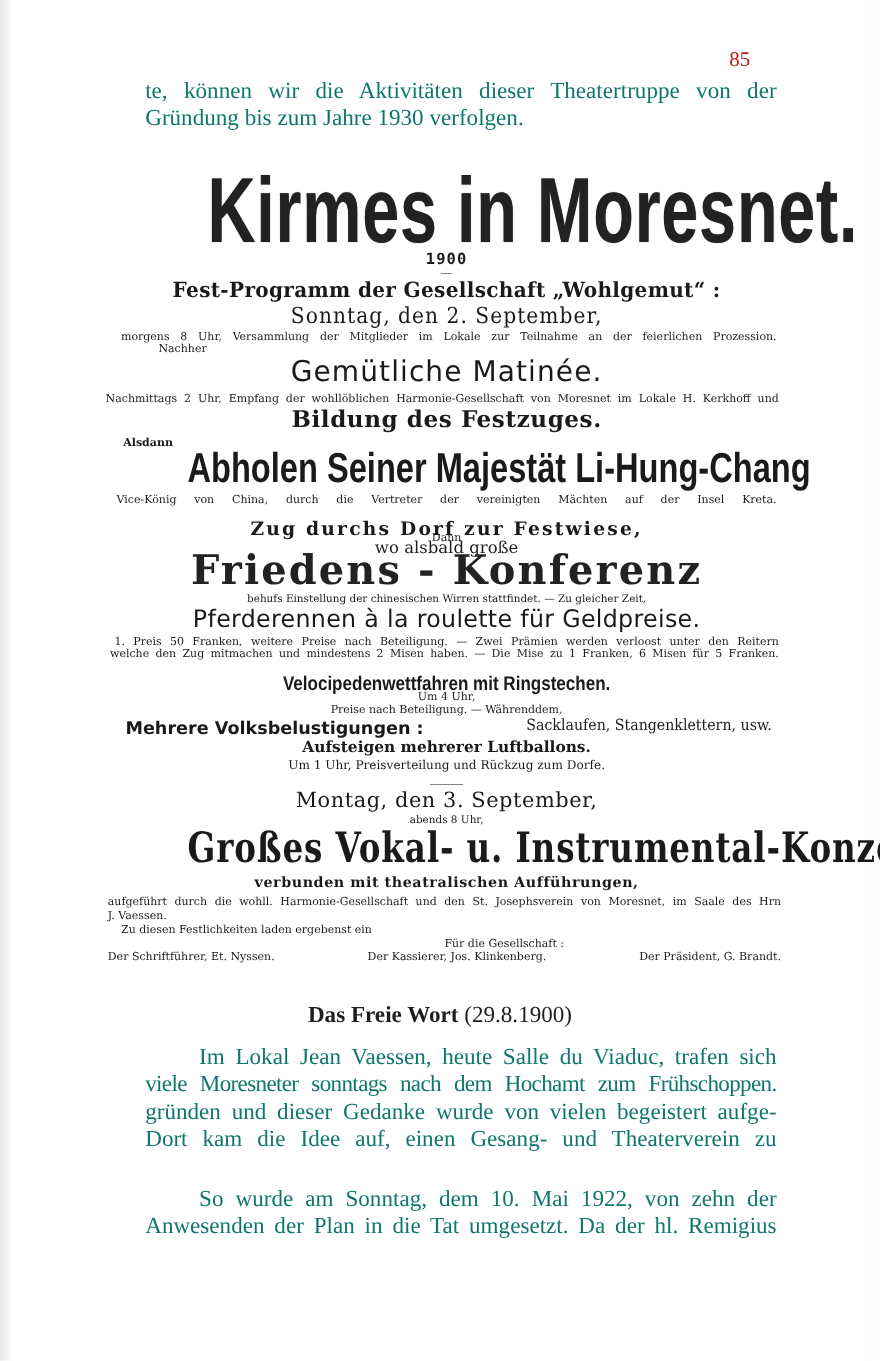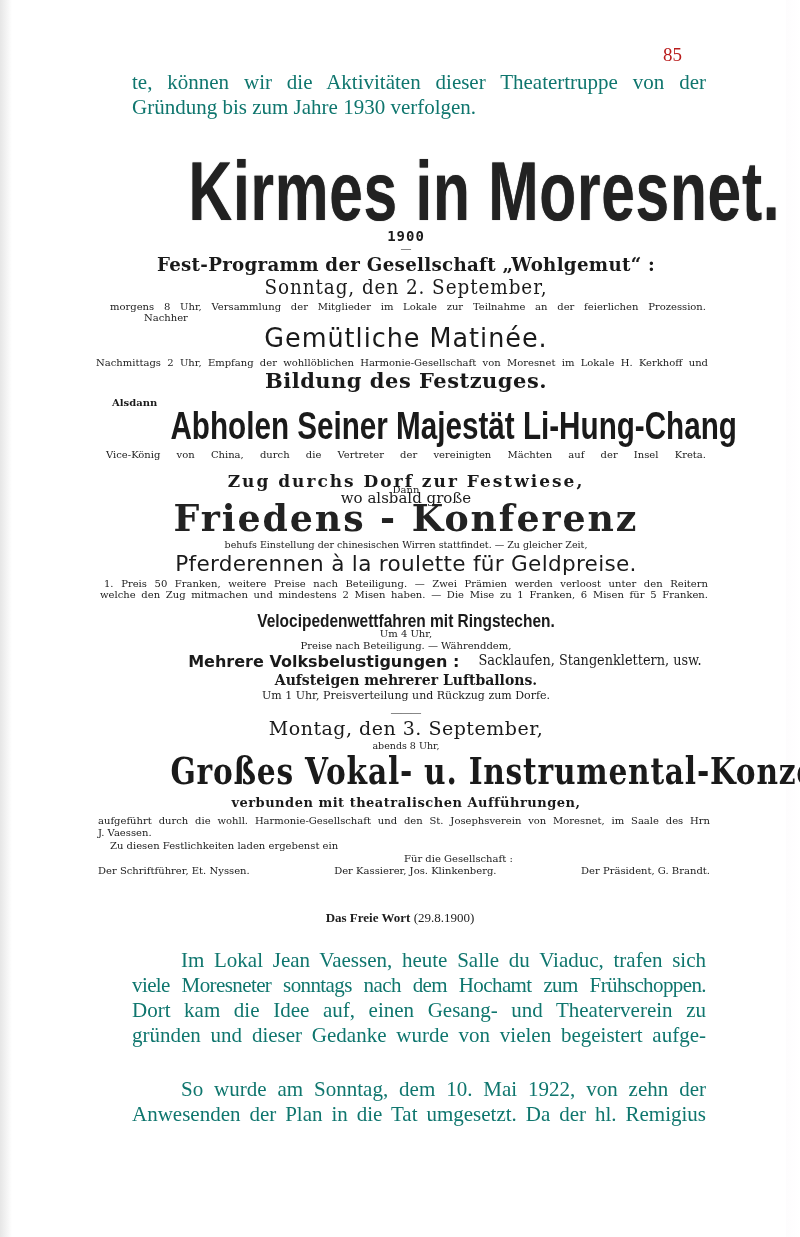--- a/index.html
+++ b/index.html
@@ -72,21 +72,21 @@
   .pferde { top:406px; font-family:"DejaVu Sans", sans-serif; font-size:22px; letter-spacing:0.3px; transform:scaleX(0.98); }
   .preis1 { top:433px; left:0; width:604px; text-align:justify; text-align-last:justify; }
   .preis2 { top:444px; left:-4px; width:608px; text-align:justify; text-align-last:justify; }
   .um4 { top:455px;margin-top:28px; }
   .velo {
     top:466px; left:0; width:604px; text-align:center;
     font-family:"Liberation Sans", sans-serif; font-weight:bold; font-size:18px;
     transform:scaleX(0.86); transform-origin:center;
   }
   .preise2 { top:495px; }
-  .mehrere { top:507px; left:10px; width:588px; font-size:16px; display:flex; justify-content:flex-end; }
+  .mehrere { top:507px; left:10px; width:588px; font-size:16px; display:flex; justify-content:space-between; }
   .mehrere .a { font-family:"DejaVu Sans", sans-serif; font-weight:bold; font-size:16px; }
   .mehrere .b { font-family:"DejaVu Serif", serif; font-size:14px; transform:scaleX(0.92); transform-origin:right; }
   .aufsteigen { top:527px; font-size:14px; }
   .um8 { top:545px; font-size:11px; }
   .sep { top:562px; font-size:10px; }
   .montag { top:572px; font-size:19px; letter-spacing:0.5px; }
   .abends { top:595px; font-size:9.5px; }
   .grosses {
     top:604px; left:0; width:604px; text-align:center;
     font-family:"DejaVu Serif", serif; font-weight:bold; font-size:38px; line-height:44px;
@@ -94,21 +94,21 @@
   }
   .verbunden { top:652px; font-size:13px; font-weight:bold; letter-spacing:0.5px; }
   .aufgefuehrt { top:670px; left:-6px; width:612px; text-align:justify; text-align-last:justify; }
   .vaessen { top:682px; left:-6px; }
   .zu { top:695px; left:6px; }
   .fuer { top:708px; left:300px; }
   .sig { top:720px; left:-6px; width:612px; display:flex; justify-content:space-between; font-size:10px; }
 
   .caption {
     position:absolute; left:0; width:800px; top:910px; text-align:center;
-    font-size:13px; color:#1e1e1e;
+    font-size:21px; color:#1e1e1e;
   }
   .caption b { font-weight:bold; }
 </style>
 </head>
 <body>
 
 <div class="page">
   <div class="left-shadow"></div>
   <div class="right-edge"></div>
 
@@ -167,21 +167,21 @@
   </div>
 
   <div class="caption">
     <b>Das Freie Wort</b>
     <span>(29.8.1900)</span>
   </div>
 
   <div class="body-text" style="top:948px;">
     <p class="indent last-line">Im Lokal Jean Vaessen, heute Salle du Viaduc, trafen sich</p>
     <p class="last-line" style="letter-spacing:-0.6px;">viele Moresneter sonntags nach dem Hochamt zum Frühschoppen.</p>
+    <p class="last-line">gründen und dieser Gedanke wurde von vielen begeistert aufge-</p>
     <p class="last-line">Dort kam die Idee auf, einen Gesang- und Theaterverein zu</p>
-    <p class="last-line">gründen und dieser Gedanke wurde von vielen begeistert aufge-</p>
   </div>
 
   <div class="body-text" style="top:1077px;">
     <p class="indent last-line">So wurde am Sonntag, dem 10. Mai 1922, von zehn der</p>
     <p class="last-line">Anwesenden der Plan in die Tat umgesetzt. Da der hl. Remigius</p>
   </div>
 </div>
 
 </body></html>

